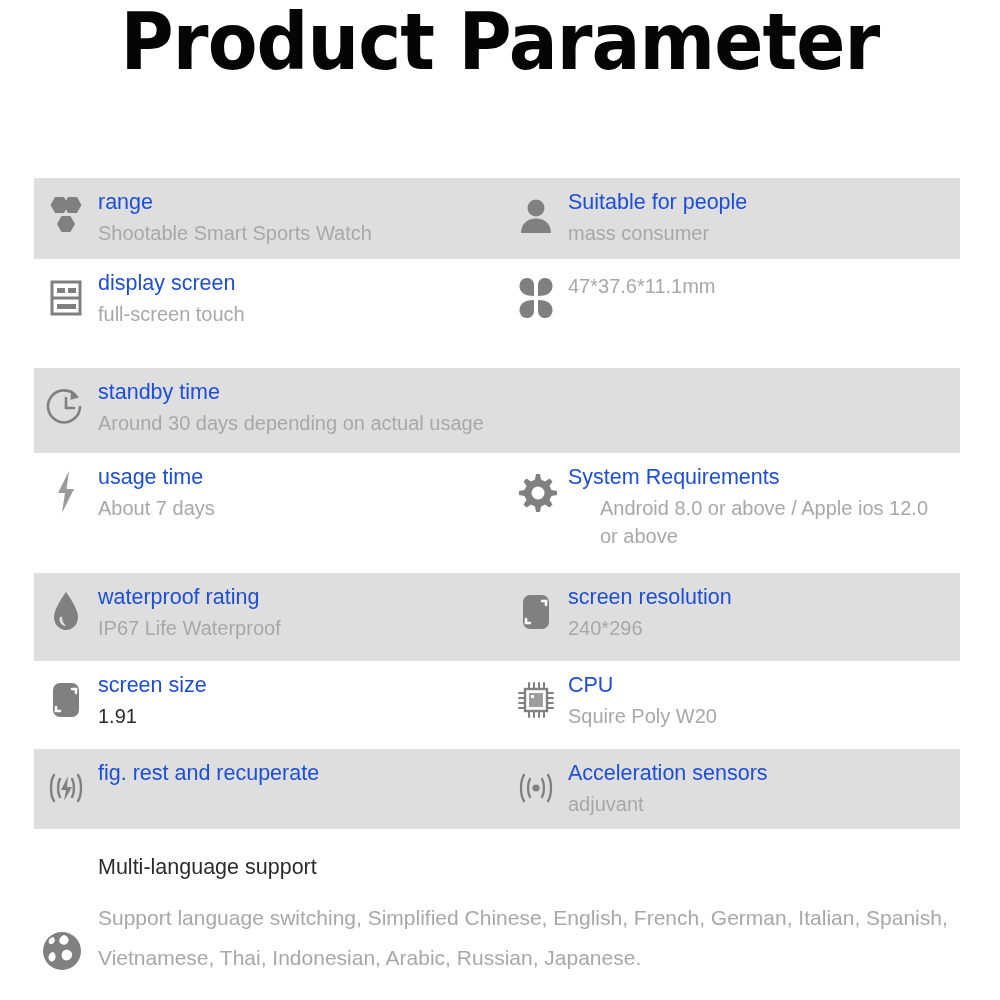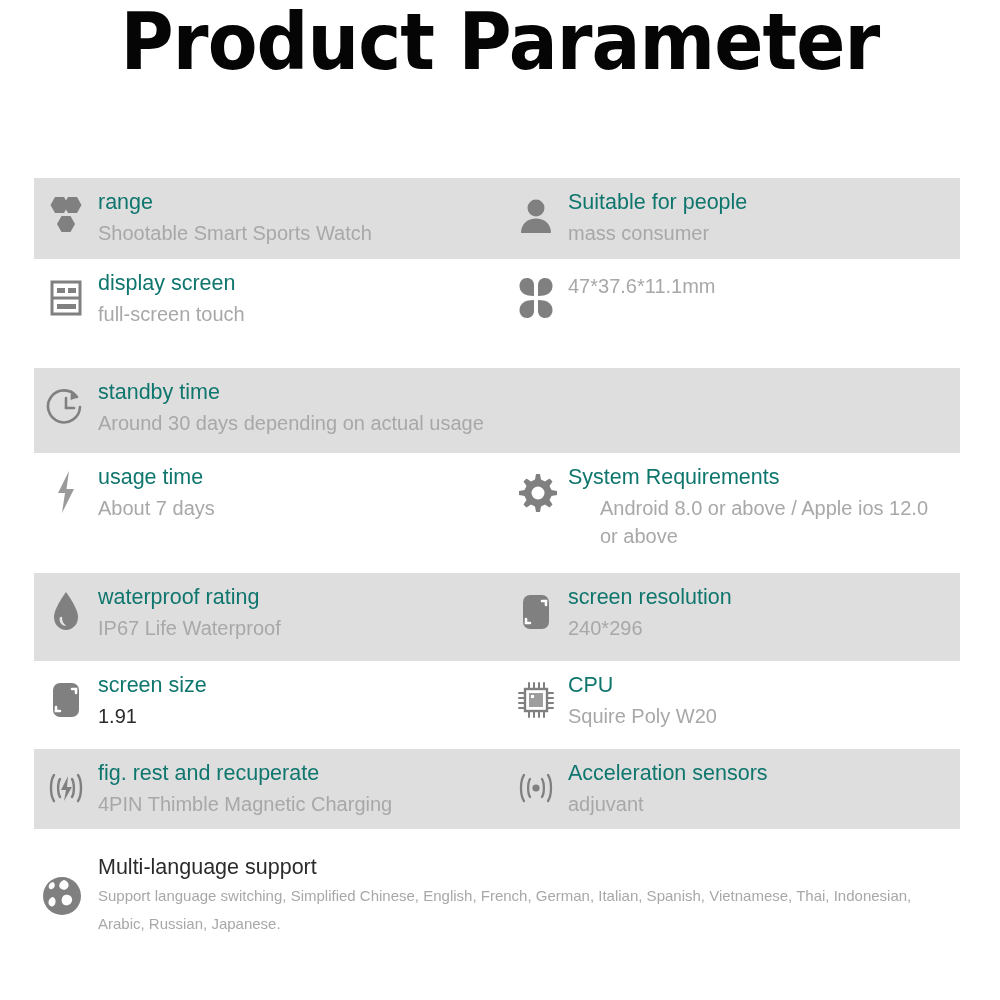--- a/index.html
+++ b/index.html
@@ -68,53 +68,53 @@
     margin-top: 2px;
   }
   .icon-box svg { display: block; }
 
   .cell-text {
     padding-left: 4px;
     padding-top: 1px;
   }
   .cell-label {
     font-size: 21.5px;
-    color: #0f766e;
+    color: #1d4ed8;
     line-height: 1.28;
     white-space: nowrap;
   }
   .cell-value {
     font-size: 20px;
     color: #a8a8a8;
     line-height: 1.42;
     margin-top: 2px;
   }
   .cell-value.dark { color: #2b2b2b; }
   .cell-value.wrap { max-width: 330px; white-space: normal; margin-left: 32px; }
 
   
   .lang-block {
     position: absolute;
     top: 852px;
     left: 34px;
     width: 926px;
     display: flex;
-    align-items: center;
+    align-items: flex-end;
   }
   .lang-text { padding-left: 8px; padding-top: 2px; }
   .lang-title {
     font-size: 21.5px;
     color: #2b2b2b;
     line-height: 1.3;
   }
   .lang-desc {
-    font-size: 15px;
+    font-size: 21px;
     color: #a8a8a8;
     line-height: 1.9;
-    margin-top: 0;
+    margin-top: 16px;
     max-width: 850px;
   }
 </style>
 </head>
 <body>
 
 <div class="page-title">Product Parameter</div>
 
 <div class="spec-table">
 
@@ -323,21 +323,20 @@
             <path d="M13 8 C9 14 9 28 13 34"></path>
             <path d="M19 12 C16.5 16 16.5 26 19 30"></path>
             <path d="M37 8 C41 14 41 28 37 34"></path>
             <path d="M31 12 C33.5 16 33.5 26 31 30"></path>
           </g>
           <path d="M27 9 L20 23 L25 23 L23 34 L31 20 L26 20 Z" fill="#808080"></path>
         </svg>
       </div>
       <div class="cell-text">
         <div class="cell-label">fig. rest and recuperate</div>
-        <div class="cell-value">4PIN Thimble Magnetic Charging</div>
       </div>
     </div>
     <div class="spec-cell cell-right">
       <div class="icon-box">
         <svg width="50" height="42" viewBox="0 0 50 42">
           <g fill="none" stroke="#808080" stroke-width="2.3" stroke-linecap="round">
             <path d="M13 8 C9 14 9 28 13 34"></path>
             <path d="M19 12 C16.5 16 16.5 26 19 30"></path>
             <path d="M37 8 C41 14 41 28 37 34"></path>
             <path d="M31 12 C33.5 16 33.5 26 31 30"></path>

